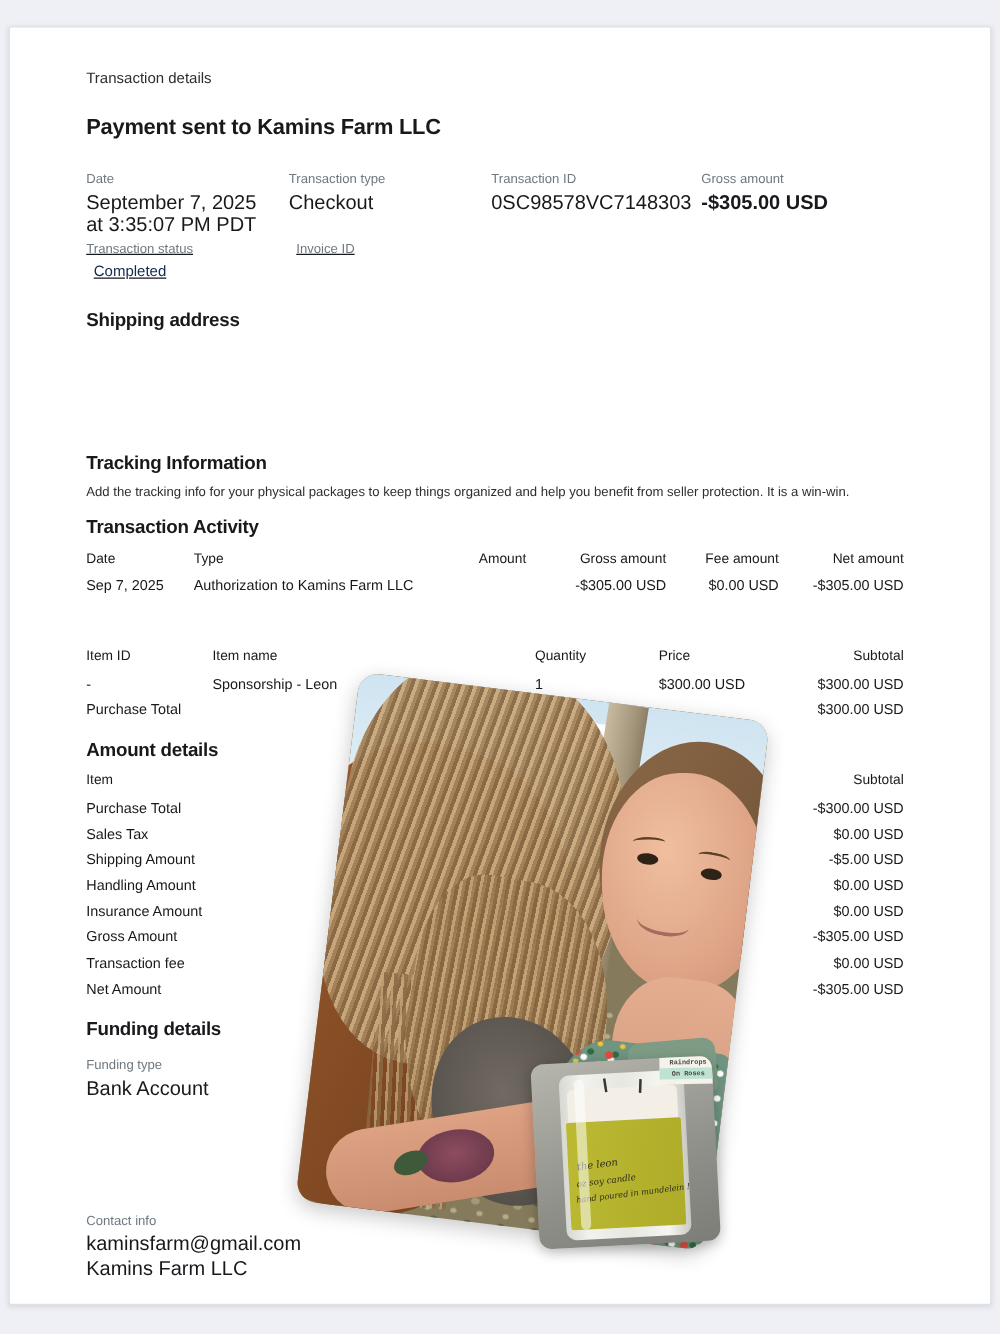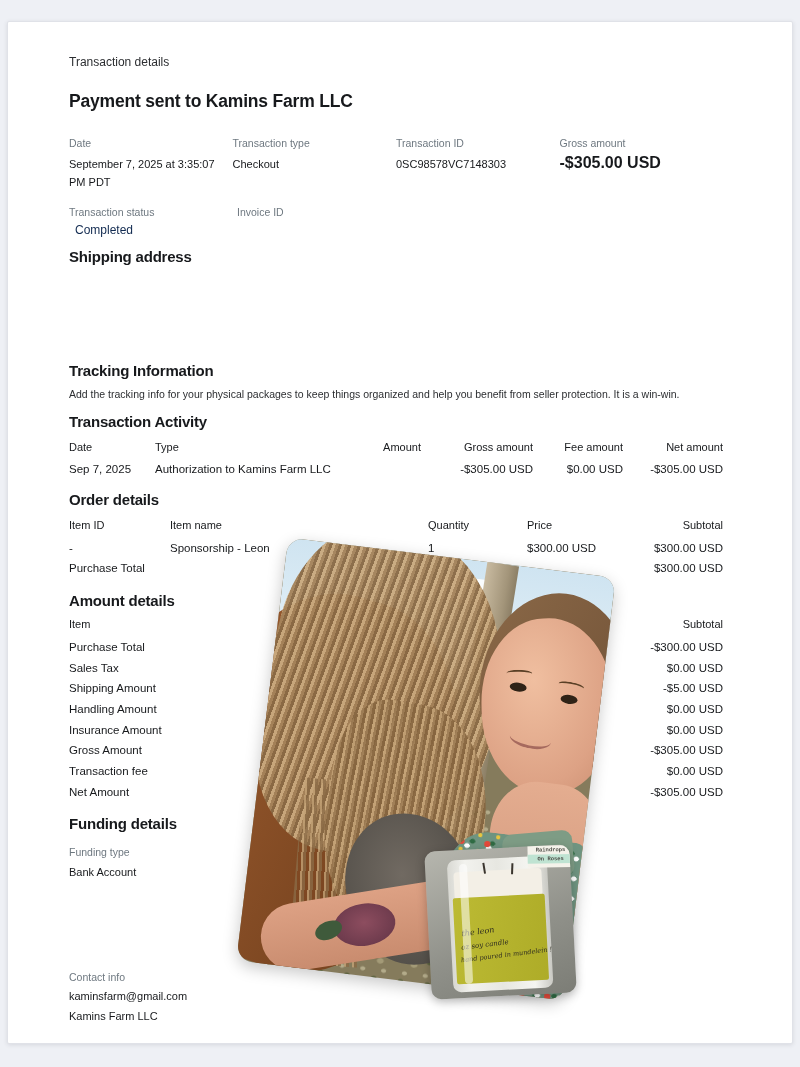--- a/index.html
+++ b/index.html
@@ -7,21 +7,21 @@
               font-family:"Liberation Sans", sans-serif; color:#17191c; }
   .page { position:absolute; left:7px; top:21px; width:786px; height:1023px;
           background:#ffffff; border:1px solid #e0e2e8; border-radius:2px;
           box-shadow:0 1px 4px rgba(40,45,60,.12); }
   .abs { position:absolute; left:61px; width:654px; }
 
   .eyebrow { top:33px; font-size:12px; color:#2c2e31; }
   .title   { top:69px; font-size:17.5px; font-weight:bold; letter-spacing:-.2px; }
 
   .label { font-size:10.5px; color:#6e7880; }
-  .value { font-size:11px; color:#17191c; line-height:14px; }
+  .value { font-size:16px; color:#17191c; line-height:14px; }
 
   .sumgrid { display:flex; }
   .sumgrid .cell { width:168px; padding-right:10px; }
   .sumgrid .cell .label { display:block; margin-bottom:5px; }
   .gross-val { font-size:16px; font-weight:bold; margin-top:2px; }
   .status-val { color:#112a50; font-size:12px; padding-left:6px; margin-top:4px; }
 
   .h2 { font-size:15px; font-weight:bold; letter-spacing:-.2px; }
 
   .tracking-p { font-size:10.5px; color:#2c2e31; white-space:nowrap; }
@@ -177,21 +177,21 @@
     <div class="cell">
       <span class="label">Transaction ID</span>
       <span class="value">0SC98578VC7148303</span>
     </div>
     <div class="cell">
       <span class="label">Gross amount</span>
       <div class="gross-val">-$305.00 USD</div>
     </div>
   </div>
 
-  <div class="abs sumgrid" style="top:184px;">
+  <div class="abs sumgrid" style="top:171px;text-decoration:underline;">
     <div class="cell">
       <span class="label">Transaction status</span>
       <div class="status-val">Completed</div>
     </div>
     <div class="cell">
       <span class="label">Invoice ID</span>
     </div>
   </div>
 
   <div class="abs h2" style="top:226px;">Shipping address</div>
@@ -210,21 +210,20 @@
   </div>
   <div class="abs trow" style="top:441px;">
     <div class="c-date">Sep 7, 2025</div>
     <div class="c-type">Authorization to Kamins Farm LLC</div>
     <div class="c-det"></div>
     <div class="c-gross">-$305.00 USD</div>
     <div class="c-fee">$0.00 USD</div>
     <div class="c-net">-$305.00 USD</div>
   </div>
 
-  <div class="abs h2" style="top:469px;">Order details</div>
   <div class="abs trow thead" style="top:497px;">
     <div class="o-id">Item ID</div>
     <div class="o-name">Item name</div>
     <div class="o-qty">Quantity</div>
     <div class="o-price">Price</div>
     <div class="o-sub">Subtotal</div>
   </div>
   <div class="abs trow" style="top:520px;">
     <div class="o-id">-</div>
     <div class="o-name">Sponsorship - Leon</div>

